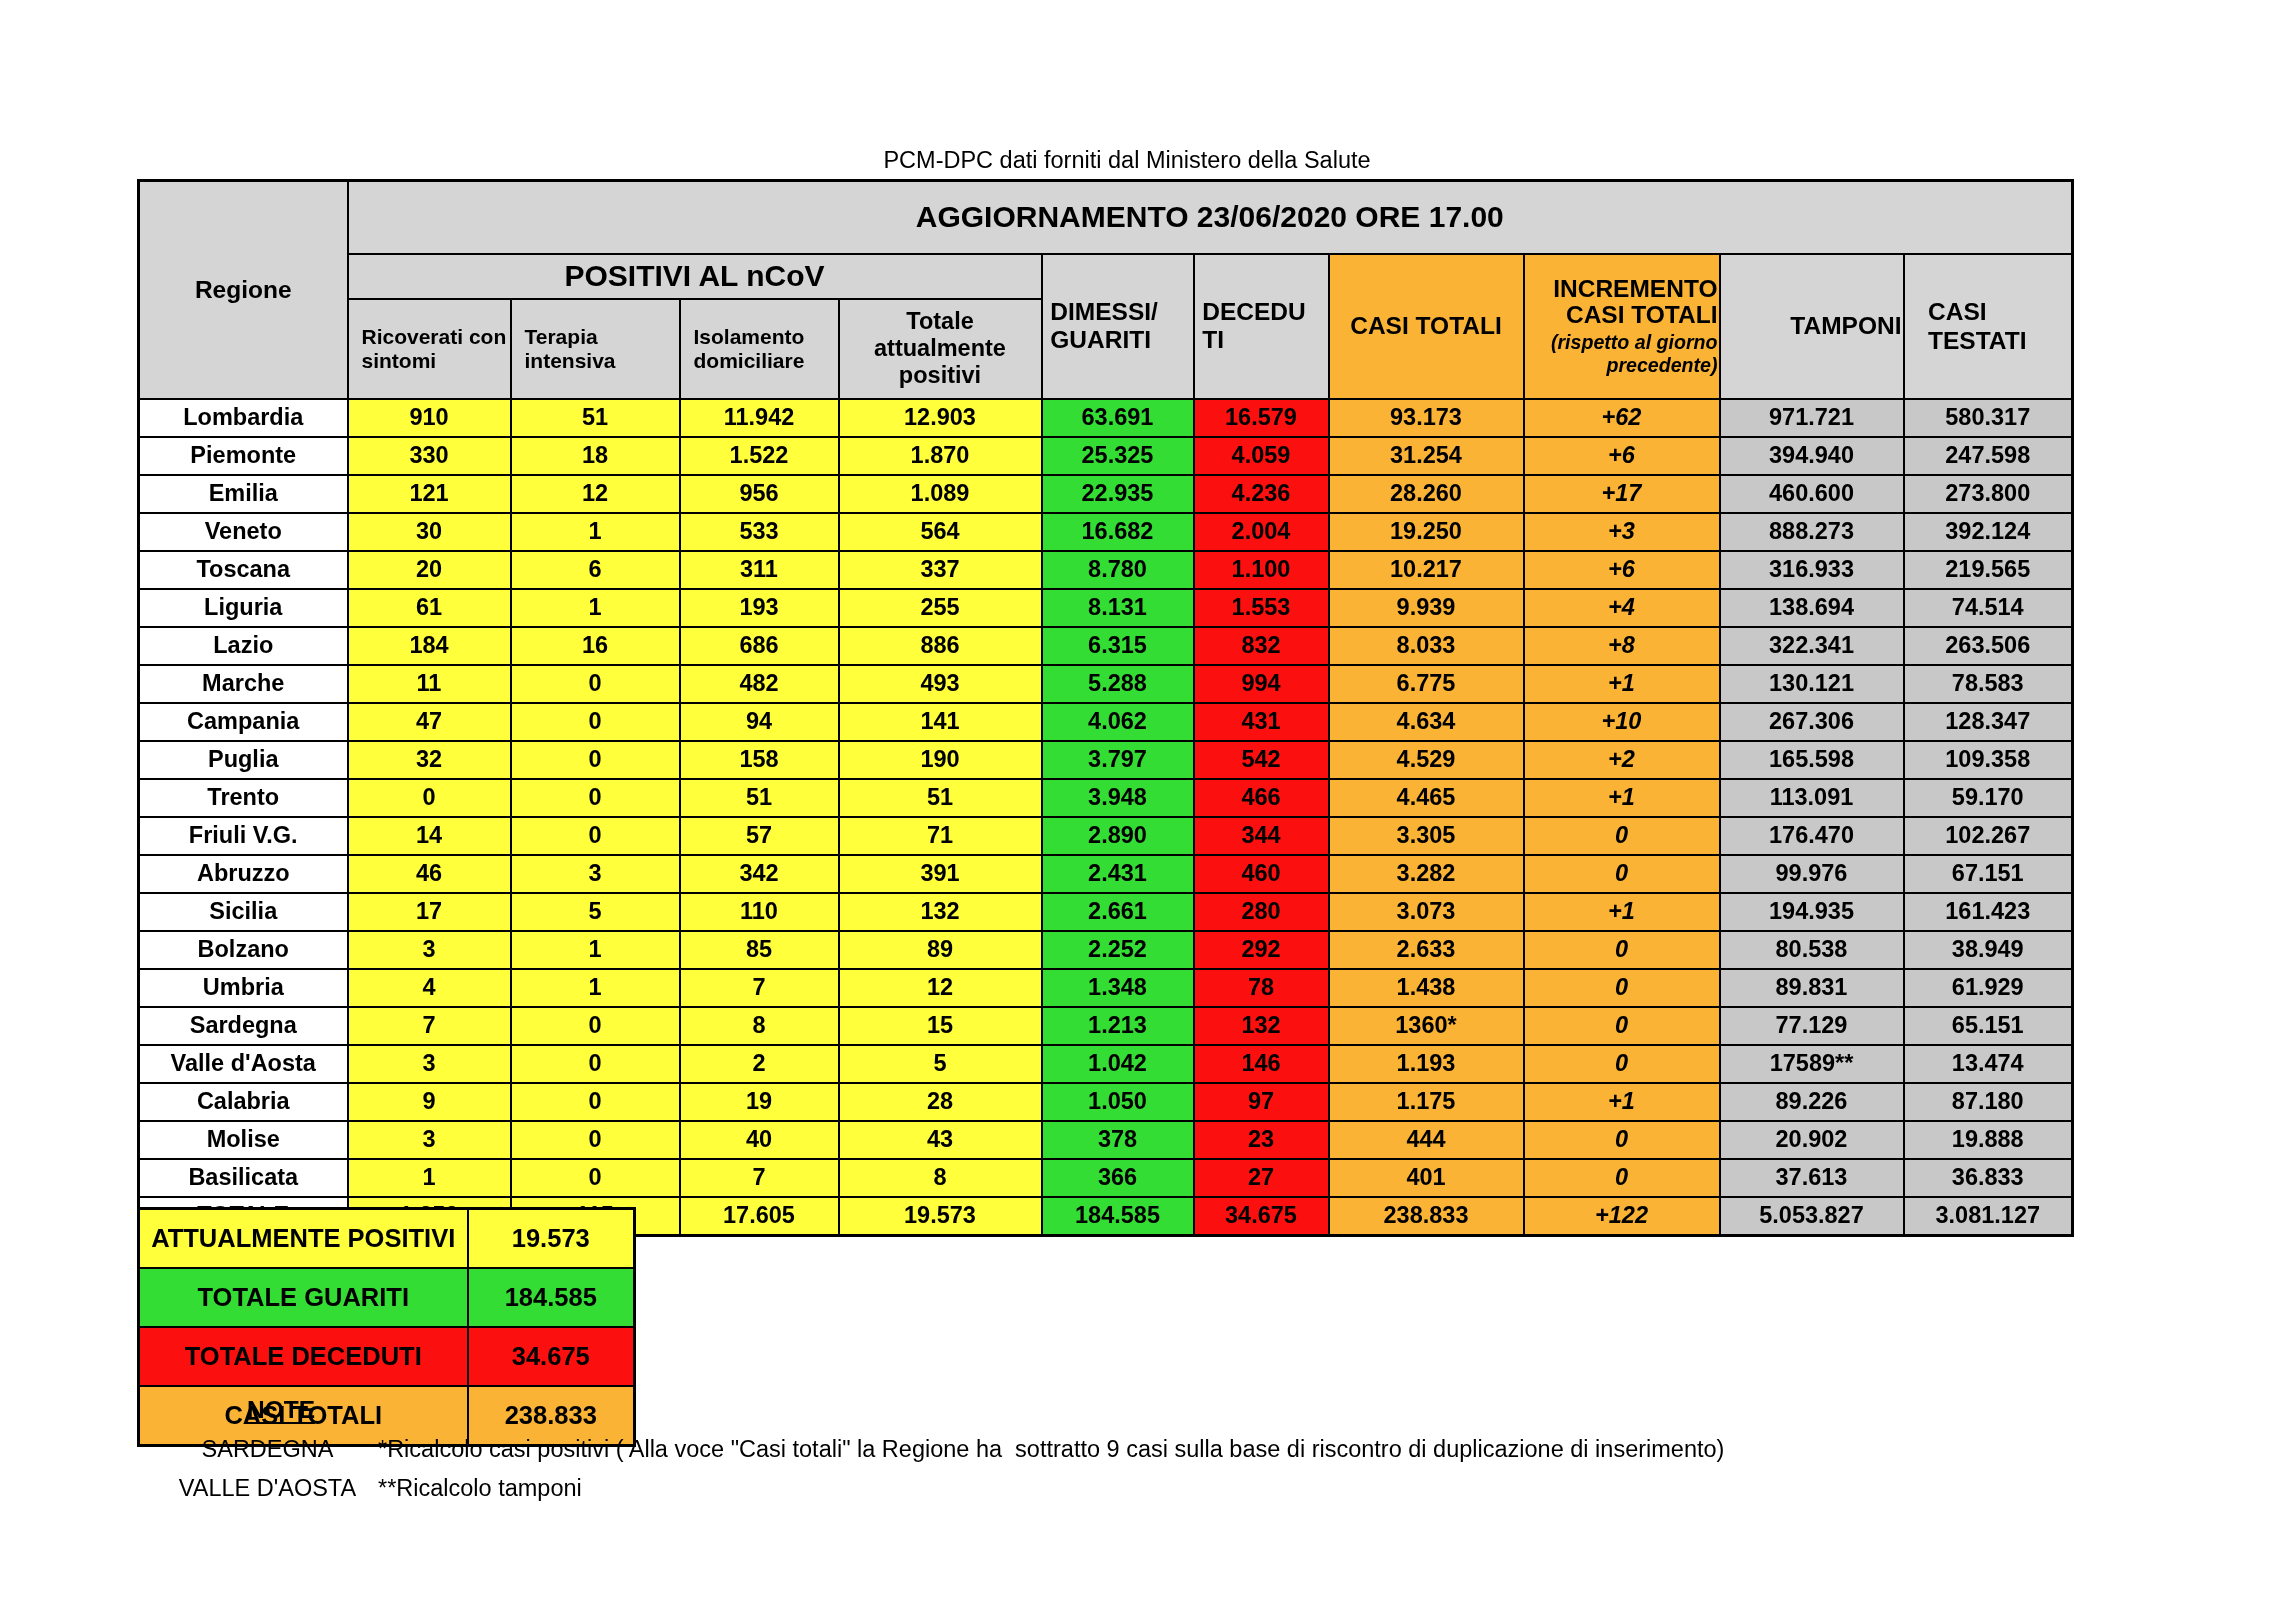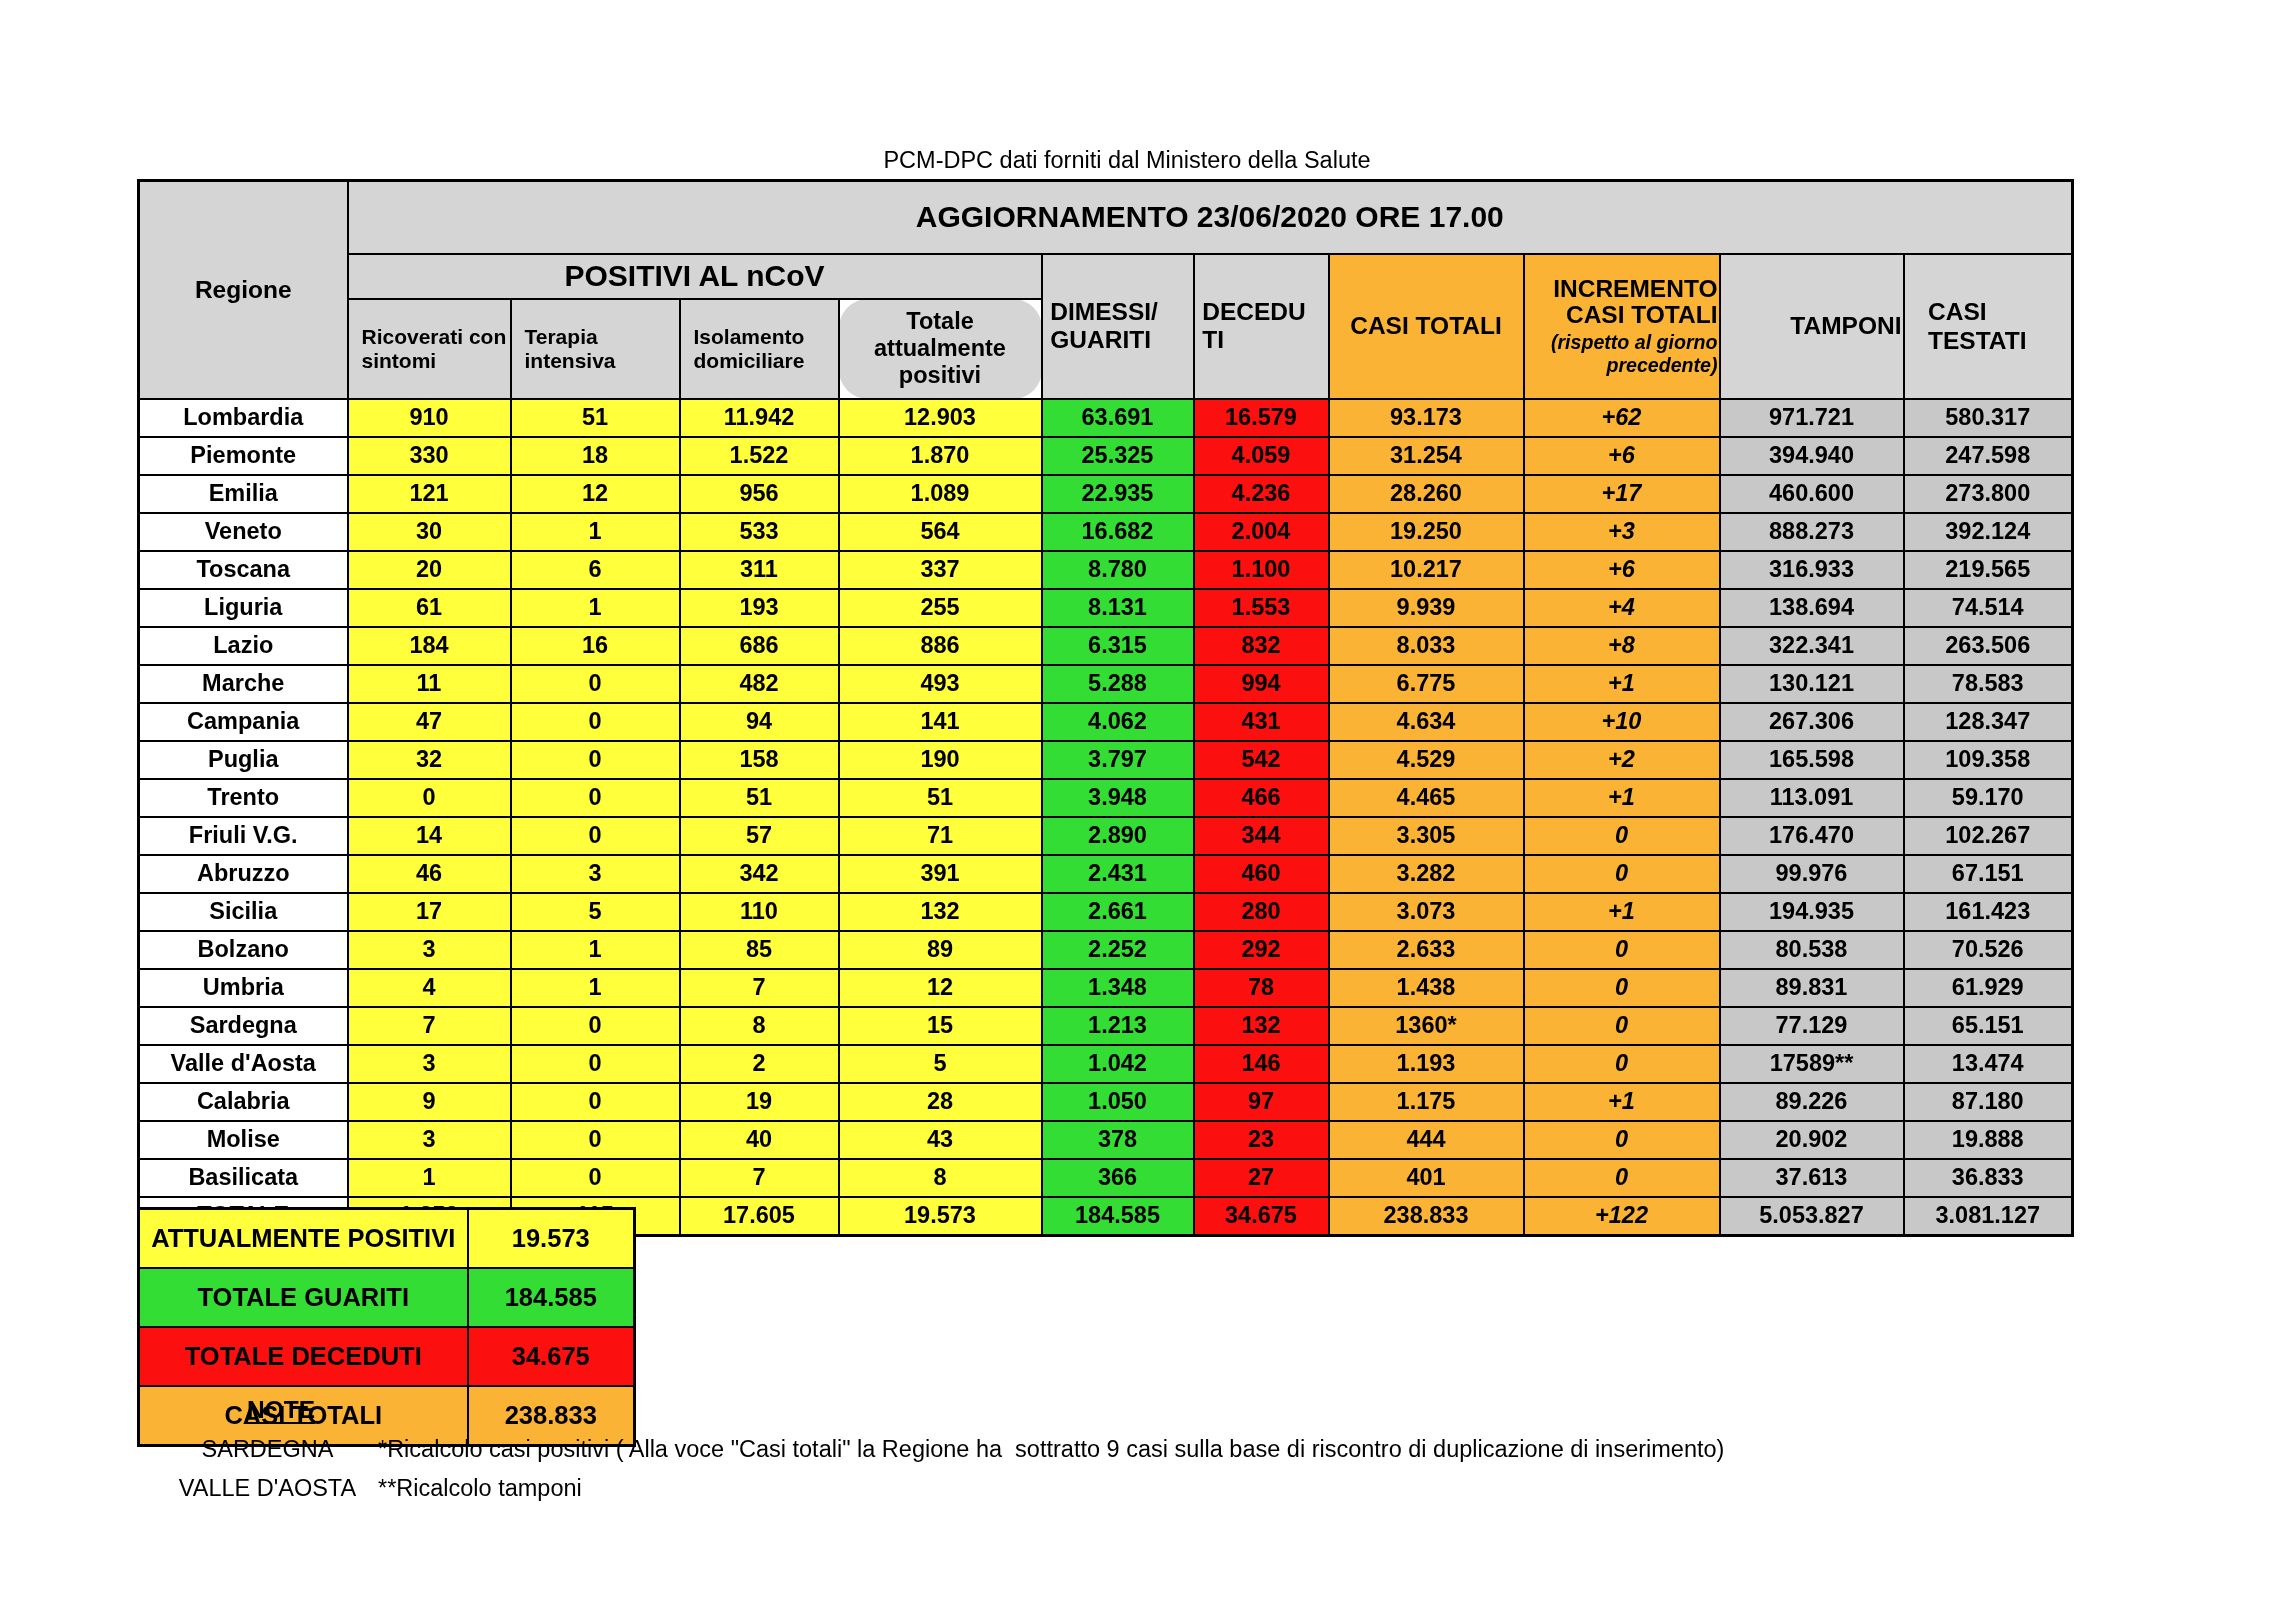--- a/index.html
+++ b/index.html
@@ -16,21 +16,21 @@
   #main-table th,#main-table td{border:2.9px solid #000;overflow:hidden;}
   #main-table{border:3.9px solid #000;}
   .hdr{background:#D5D5D5;font-weight:bold;}
   .row-update{height:73px;}
   .row-group{height:45px;}
   .row-sub{height:100px;}
   th.update-cell{font-size:30px;text-align:center;}
   th.regione-cell{font-size:24.5px;text-align:center;}
   th.group-cell{font-size:30px;text-align:center;}
   th.sub-cell{font-size:21px;text-align:left;padding-left:13px;font-weight:bold;}
-  th.sub-cell-center{font-size:23.5px;font-weight:bold;border-radius:29px;}
+  th.sub-cell-center{font-size:23.5px;font-weight:bold;}
   th.two-line{font-size:24.5px;text-align:left;padding-left:7.8px;line-height:1.15;}
   th.orange-hdr{background:#FAB334;font-size:24.5px;text-align:center;}
   th.incremento-hdr{background:#FAB334;font-size:24.5px;text-align:right;line-height:1.1;}
   .incremento-sub{font-style:italic;font-weight:bold;font-size:19.6px;line-height:1.15;margin-top:2px;}
   th.grey-hdr{background:#D5D5D5;font-size:24.5px;text-align:right;}
   th.grey-hdr-left{background:#D5D5D5;font-size:24.5px;text-align:left;padding-left:23.5px;line-height:1.2;}
 
   
   #main-table td{height:36px;font-size:23.5px;font-weight:bold;text-align:center;
                  vertical-align:middle;padding:0;line-height:1;}
@@ -297,21 +297,21 @@
           <td class="c-region">Bolzano</td>
           <td class="c-yellow">3</td>
           <td class="c-yellow">1</td>
           <td class="c-yellow">85</td>
           <td class="c-yellow">89</td>
           <td class="c-green">2.252</td>
           <td class="c-red">292</td>
           <td class="c-orange">2.633</td>
           <td class="c-orange c-italic">0</td>
           <td class="c-grey">80.538</td>
-          <td class="c-grey">70.526</td>
+          <td class="c-grey">38.949</td>
         </tr>
         <tr>
           <td class="c-region">Umbria</td>
           <td class="c-yellow">4</td>
           <td class="c-yellow">1</td>
           <td class="c-yellow">7</td>
           <td class="c-yellow">12</td>
           <td class="c-green">1.348</td>
           <td class="c-red">78</td>
           <td class="c-orange">1.438</td>

